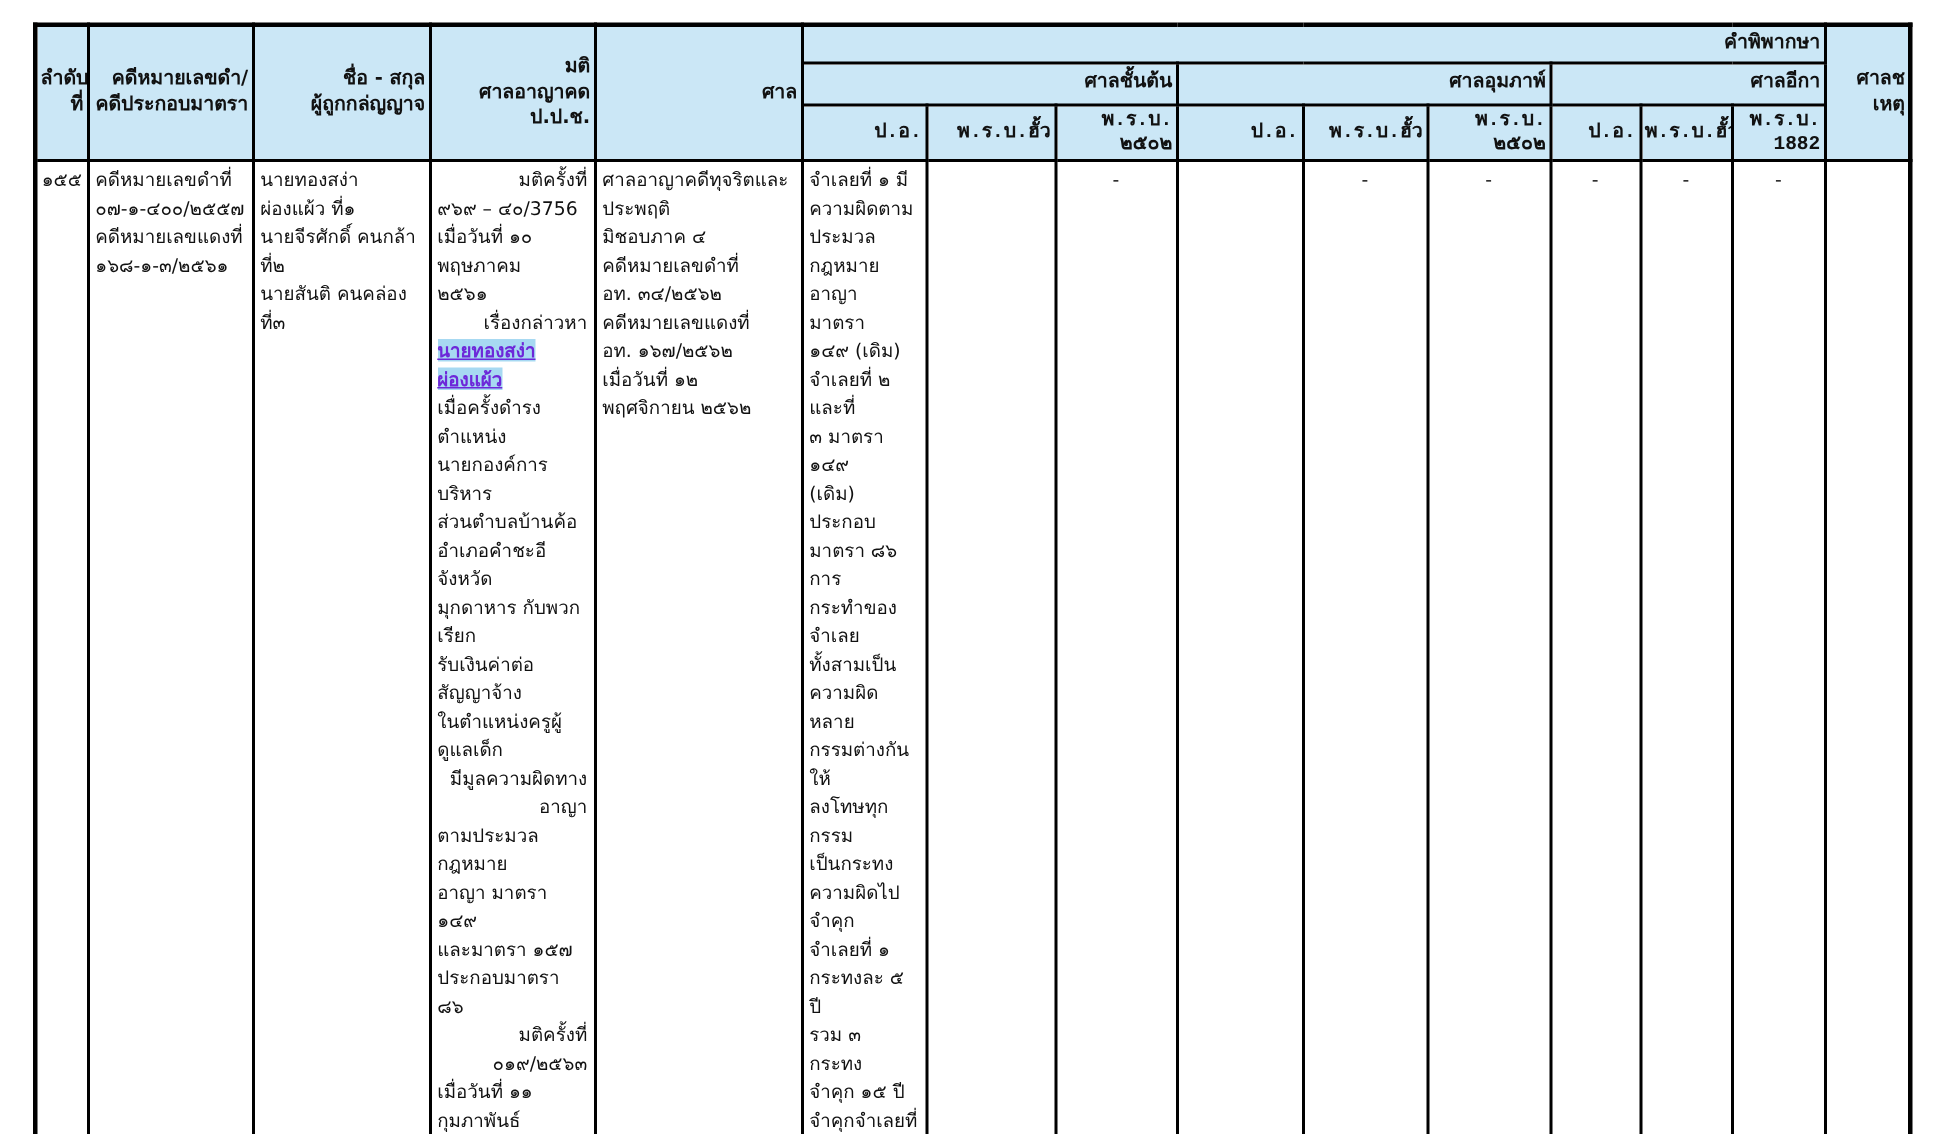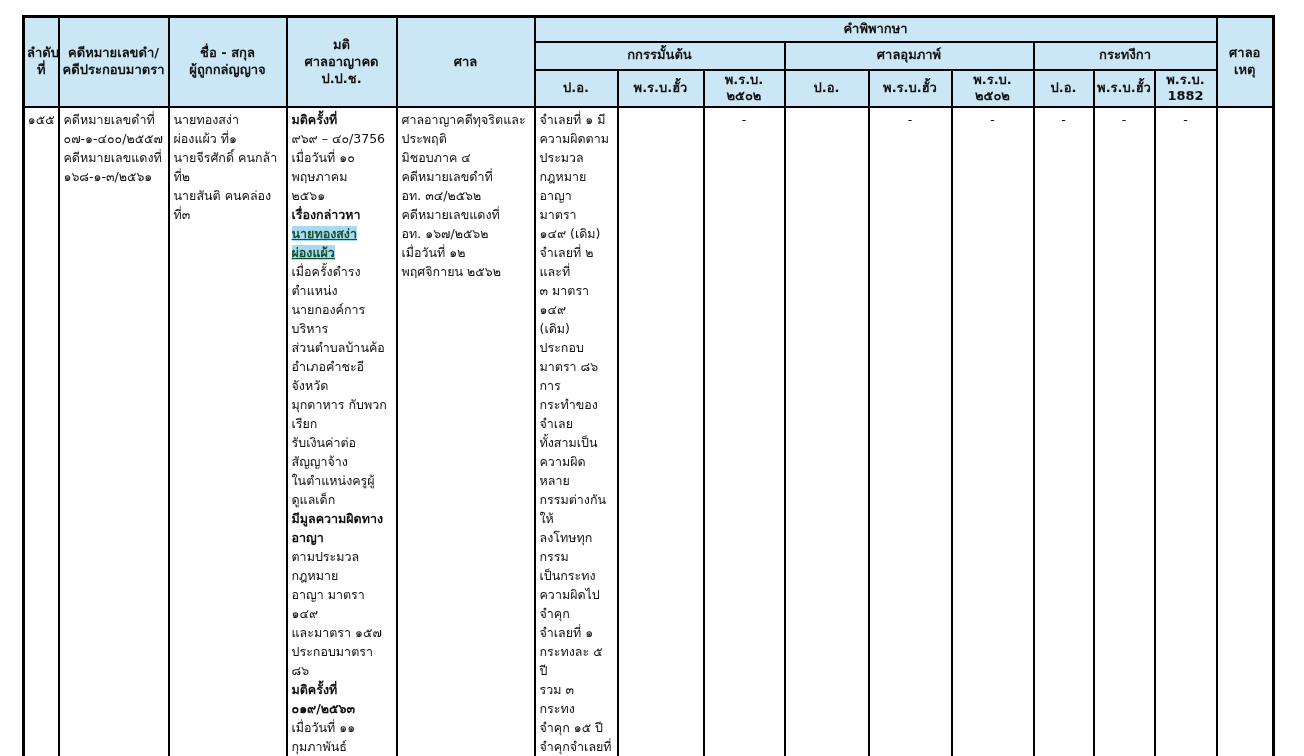--- a/index.html
+++ b/index.html
@@ -22,46 +22,46 @@
     border: 3px solid #000000;
   }
   th, td {
     border: 2px solid #000000;
     overflow: hidden;
   }
   th {
     background: #cbe7f6;
     font-size: 13px;
     font-weight: bold;
-    text-align: center;
+    text-align: right;
     vertical-align: middle;
     line-height: 1.3;
     white-space: pre-line;
     padding: 1px 2px;
   }
   td {
     font-size: 12.5px;
     vertical-align: top;
     line-height: 19px;
     padding: 2px 4px 2px 4px;
     background: #ffffff;
   }
   td.pre { white-space: pre-line; }
   td.ctr { text-align: center; padding-left: 1px; padding-right: 1px; }
   .seg { display: block; white-space: pre-line; }
-  .seg.b { font-weight: bold; }
+  .seg.b { font-weight: normal; text-align: right; }
   .hl {
     background: #a7d9f2;
-    color: #14532d;
+    color: #6d28d9;
     text-decoration: underline;
     font-weight: bold;
   }
   tr.r1 { height: 25px; }
   tr.r2 { height: 28px; }
-  tr.r3 { height: 35px; }
+  tr.r3 { height: 35px; font-family: Liberation Mono, monospace; }
 </style>
 </head>
 <body>
 
 <div class="page">
   <table class="case-table">
     <colgroup>
       <col style="width:35px">
         <col style="width:110px">
         <col style="width:118px">
@@ -85,28 +85,28 @@
 ที่</th>
       <th rowspan="3">คดีหมายเลขดำ/
 คดีประกอบมาตรา</th>
       <th rowspan="3">ชื่อ - สกุล
 ผู้ถูกกล่ญญาจ</th>
       <th rowspan="3">มติ
 ศาลอาญาคด
 ป.ป.ช.</th>
       <th rowspan="3">ศาล</th>
       <th colspan="9">คำพิพากษา</th>
-      <th rowspan="3">ศาลอ
+      <th rowspan="3">ศาลช
 เหตุ</th>
     </tr>
 
     <tr class="r2">
-      <th colspan="3">กกรรมั้นต้น</th>
+      <th colspan="3">ศาลชั้นต้น</th>
       <th colspan="3">ศาลอุมภาพ์</th>
-      <th colspan="3">กระทงีกา</th>
+      <th colspan="3">ศาลอีกา</th>
     </tr>
 
     <tr class="r3">
       <th>ป.อ.</th>
       <th>พ.ร.บ.ฮั้ว</th>
       <th>พ.ร.บ. ๒๕๐๒</th>
       <th>ป.อ.</th>
       <th>พ.ร.บ.ฮั้ว</th>
       <th>พ.ร.บ. ๒๕๐๒</th>
       <th>ป.อ.</th>

